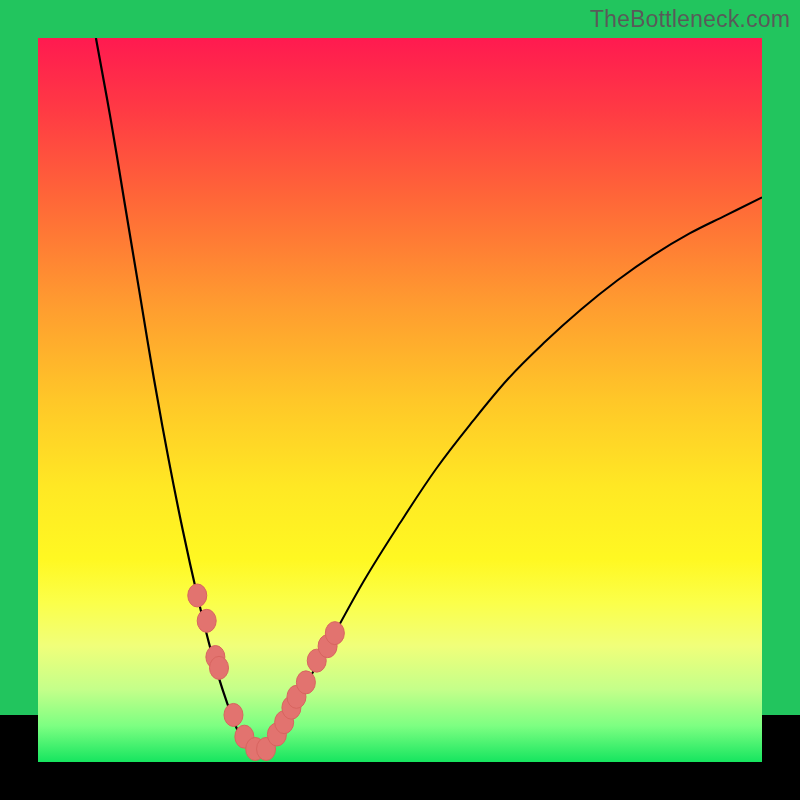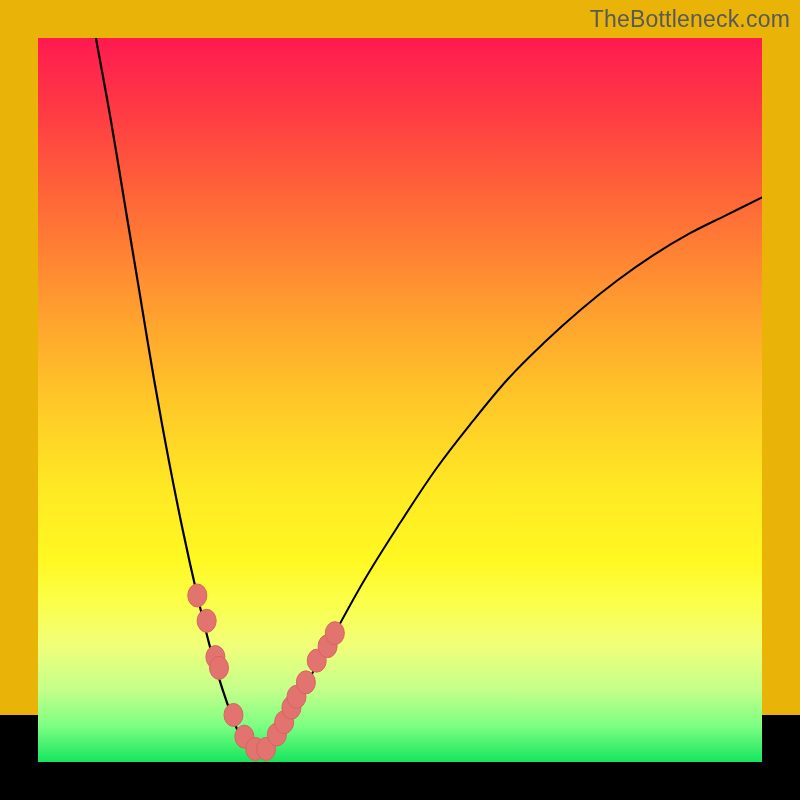--- a/index.html
+++ b/index.html
@@ -8,21 +8,21 @@
     width: 800px;
     height: 800px;
     overflow: hidden;
     background: #000;
     font-family: Arial, sans-serif;
   }
   .frame {
     position: relative;
     width: 800px;
     height: 715px;
-    background: #eab308;
+    background: #22c55e;
   }
   .plot-area {
     position: absolute;
     left: 38px;
     top: 38px;
     width: 724px;
     height: 724px;
     overflow: hidden;
   }
   .gradient-bg {

